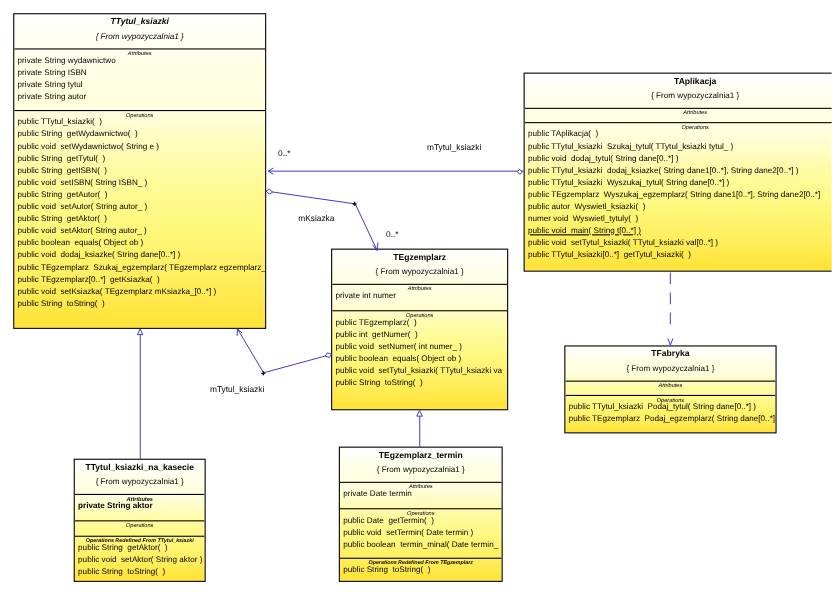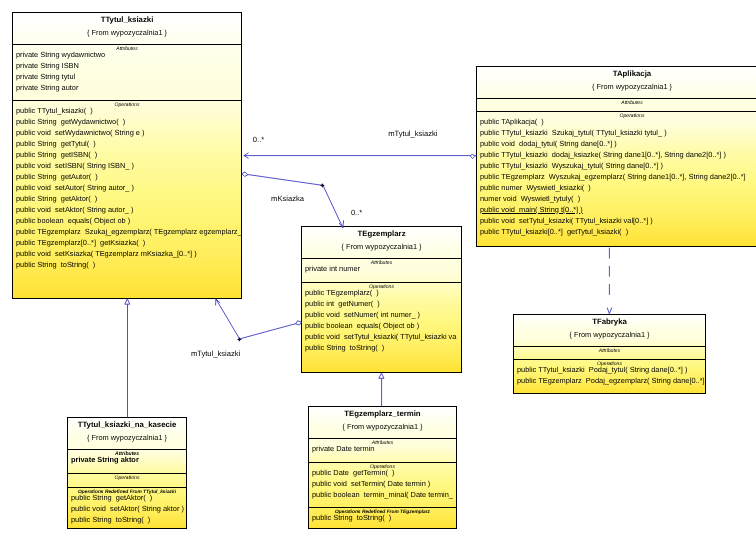--- a/index.html
+++ b/index.html
@@ -27,21 +27,21 @@
   .mem.stat span{text-decoration:underline;text-underline-offset:1px;}
   svg.edges{position:absolute;left:0;top:0;width:756px;height:540px;}
   .elabel{position:absolute;font-size:7.6px;white-space:nowrap;color:#000;line-height:9px;}
 </style>
 </head>
 <body>
 
 <div id="canvas">
 
   <div class="uml" id="box-ttytul_ksiazki" style="left:12px;top:12px;width:230px;height:287px;">
-    <div class="sec" style="height:32px;padding-top:1px;">
+    <div class="sec" style="height:32px;padding-top:1px;font-style:italic;">
       <div class="cname">TTytul_ksiazki</div>
       <div class="cfrom">{ From wypozyczalnia1 }</div>
     </div>
     <div class="sec" style="height:56px;">
       <div class="seclabel">Attributes</div>
       <div class="memlist">
         <div class="mem">private String wydawnictwo</div>
         <div class="mem">private String ISBN</div>
         <div class="mem">private String tytul</div>
         <div class="mem">private String autor</div>
@@ -54,20 +54,21 @@
           <div class="mem"><span>public String  getWydawnictwo(  )</span></div>
           <div class="mem"><span>public void  setWydawnictwo( String e )</span></div>
           <div class="mem"><span>public String  getTytul(  )</span></div>
           <div class="mem"><span>public String  getISBN(  )</span></div>
           <div class="mem"><span>public void  setISBN( String ISBN_ )</span></div>
           <div class="mem"><span>public String  getAutor(  )</span></div>
           <div class="mem"><span>public void  setAutor( String autor_ )</span></div>
           <div class="mem"><span>public String  getAktor(  )</span></div>
           <div class="mem"><span>public void  setAktor( String autor_ )</span></div>
           <div class="mem"><span>public boolean  equals( Object ob )</span></div>
+          <div class="mem"><span>public void  dodaj_ksiazke( String dane[0..*] )</span></div>
           <div class="mem"><span>public TEgzemplarz  Szukaj_egzemplarz( TEgzemplarz egzemplarz_</span></div>
           <div class="mem"><span>public TEgzemplarz[0..*]  getKsiazka(  )</span></div>
           <div class="mem"><span>public void  setKsiazka( TEgzemplarz mKsiazka_[0..*] )</span></div>
           <div class="mem"><span>public String  toString(  )</span></div>
         </div>
     </div>
   </div>
 
   <div class="uml" id="box-taplikacja" style="left:476px;top:66px;width:312px;height:181px;">
     <div class="sec" style="height:32px;padding-top:1px;">
@@ -79,21 +80,21 @@
     </div>
     <div class="sec last">
       <div class="seclabel">Operations</div>
       <div class="memlist" id="ops-taplikacja">
           <div class="mem"><span>public TAplikacja(  )</span></div>
           <div class="mem"><span>public TTytul_ksiazki  Szukaj_tytul( TTytul_ksiazki tytul_ )</span></div>
           <div class="mem"><span>public void  dodaj_tytul( String dane[0..*] )</span></div>
           <div class="mem"><span>public TTytul_ksiazki  dodaj_ksiazke( String dane1[0..*], String dane2[0..*] )</span></div>
           <div class="mem"><span>public TTytul_ksiazki  Wyszukaj_tytul( String dane[0..*] )</span></div>
           <div class="mem"><span>public TEgzemplarz  Wyszukaj_egzemplarz( String dane1[0..*], String dane2[0..*]</span></div>
-          <div class="mem"><span>public numer  Wyswietl_ksiazki(  )</span></div>
+          <div class="mem"><span>public autor  Wyswietl_ksiazki(  )</span></div>
           <div class="mem"><span>numer void  Wyswietl_tytuly(  )</span></div>
           <div class="mem stat"><span>public void  main( String t[0..*] )</span></div>
           <div class="mem"><span>public void  setTytul_ksiazki( TTytul_ksiazki val[0..*] )</span></div>
           <div class="mem"><span>public TTytul_ksiazki[0..*]  getTytul_ksiazki(  )</span></div>
         </div>
     </div>
   </div>
 
   <div class="uml" id="box-tegzemplarz" style="left:301px;top:226px;width:161px;height:147px;">
     <div class="sec" style="height:32px;padding-top:1px;">

